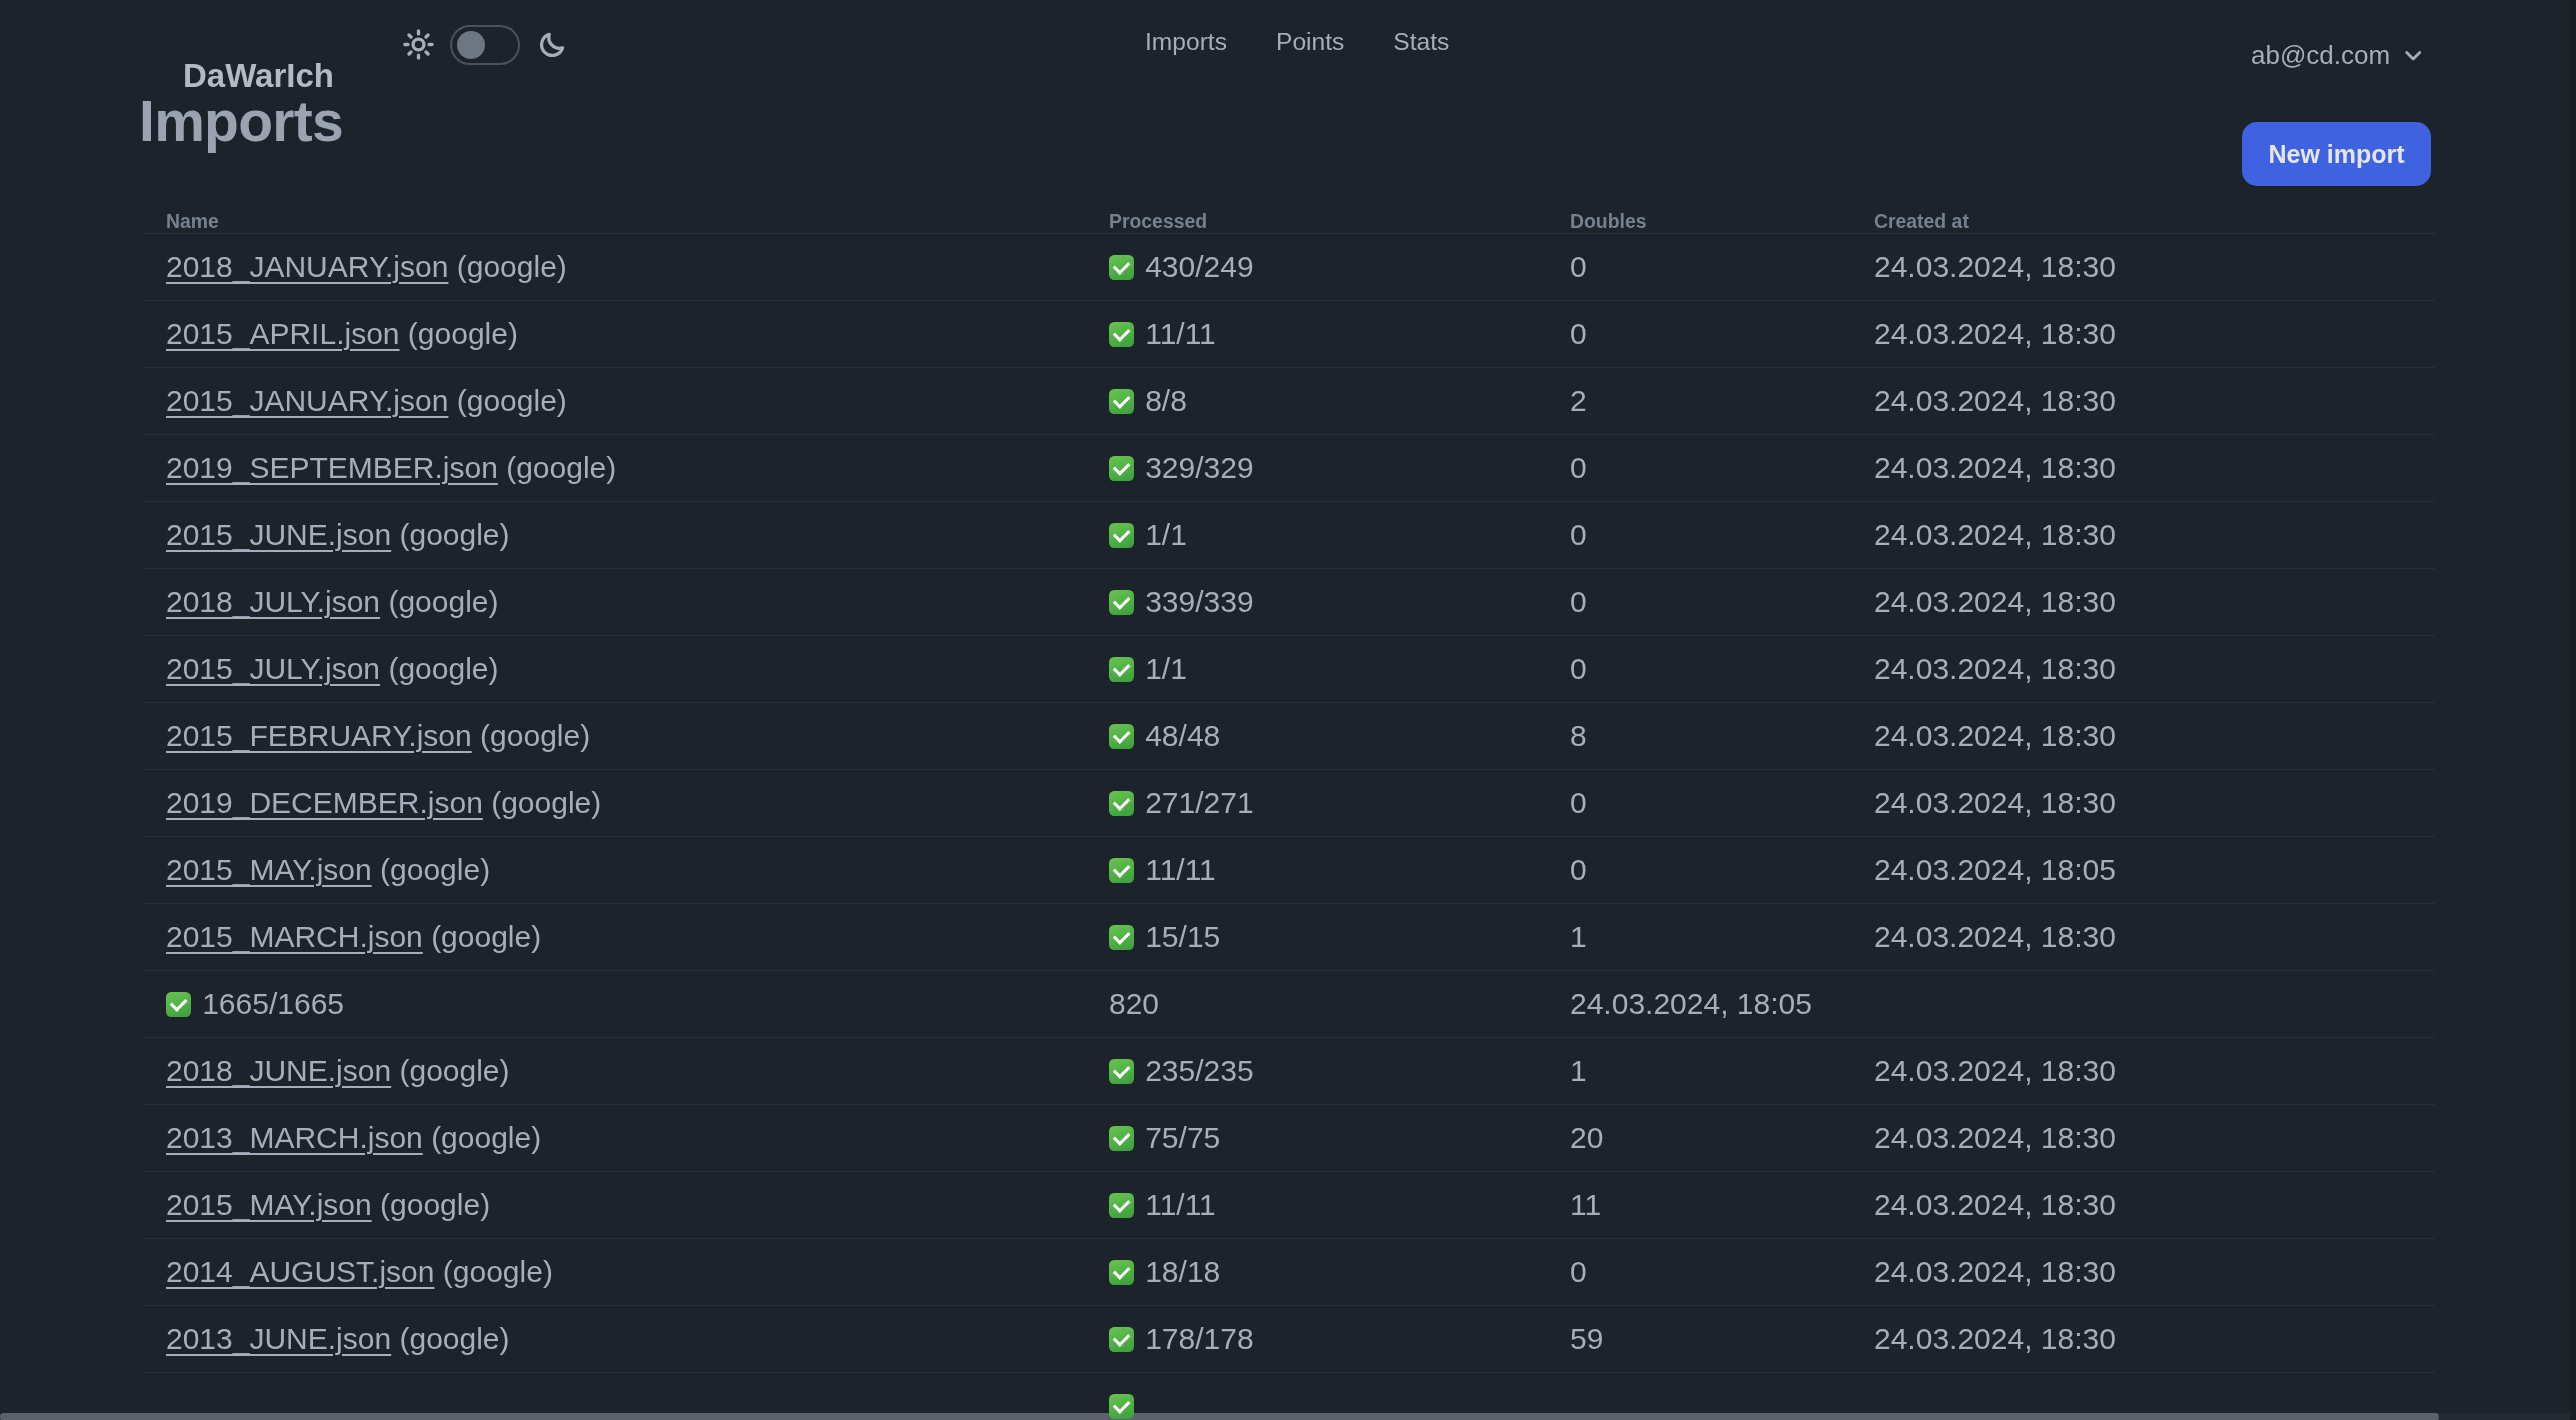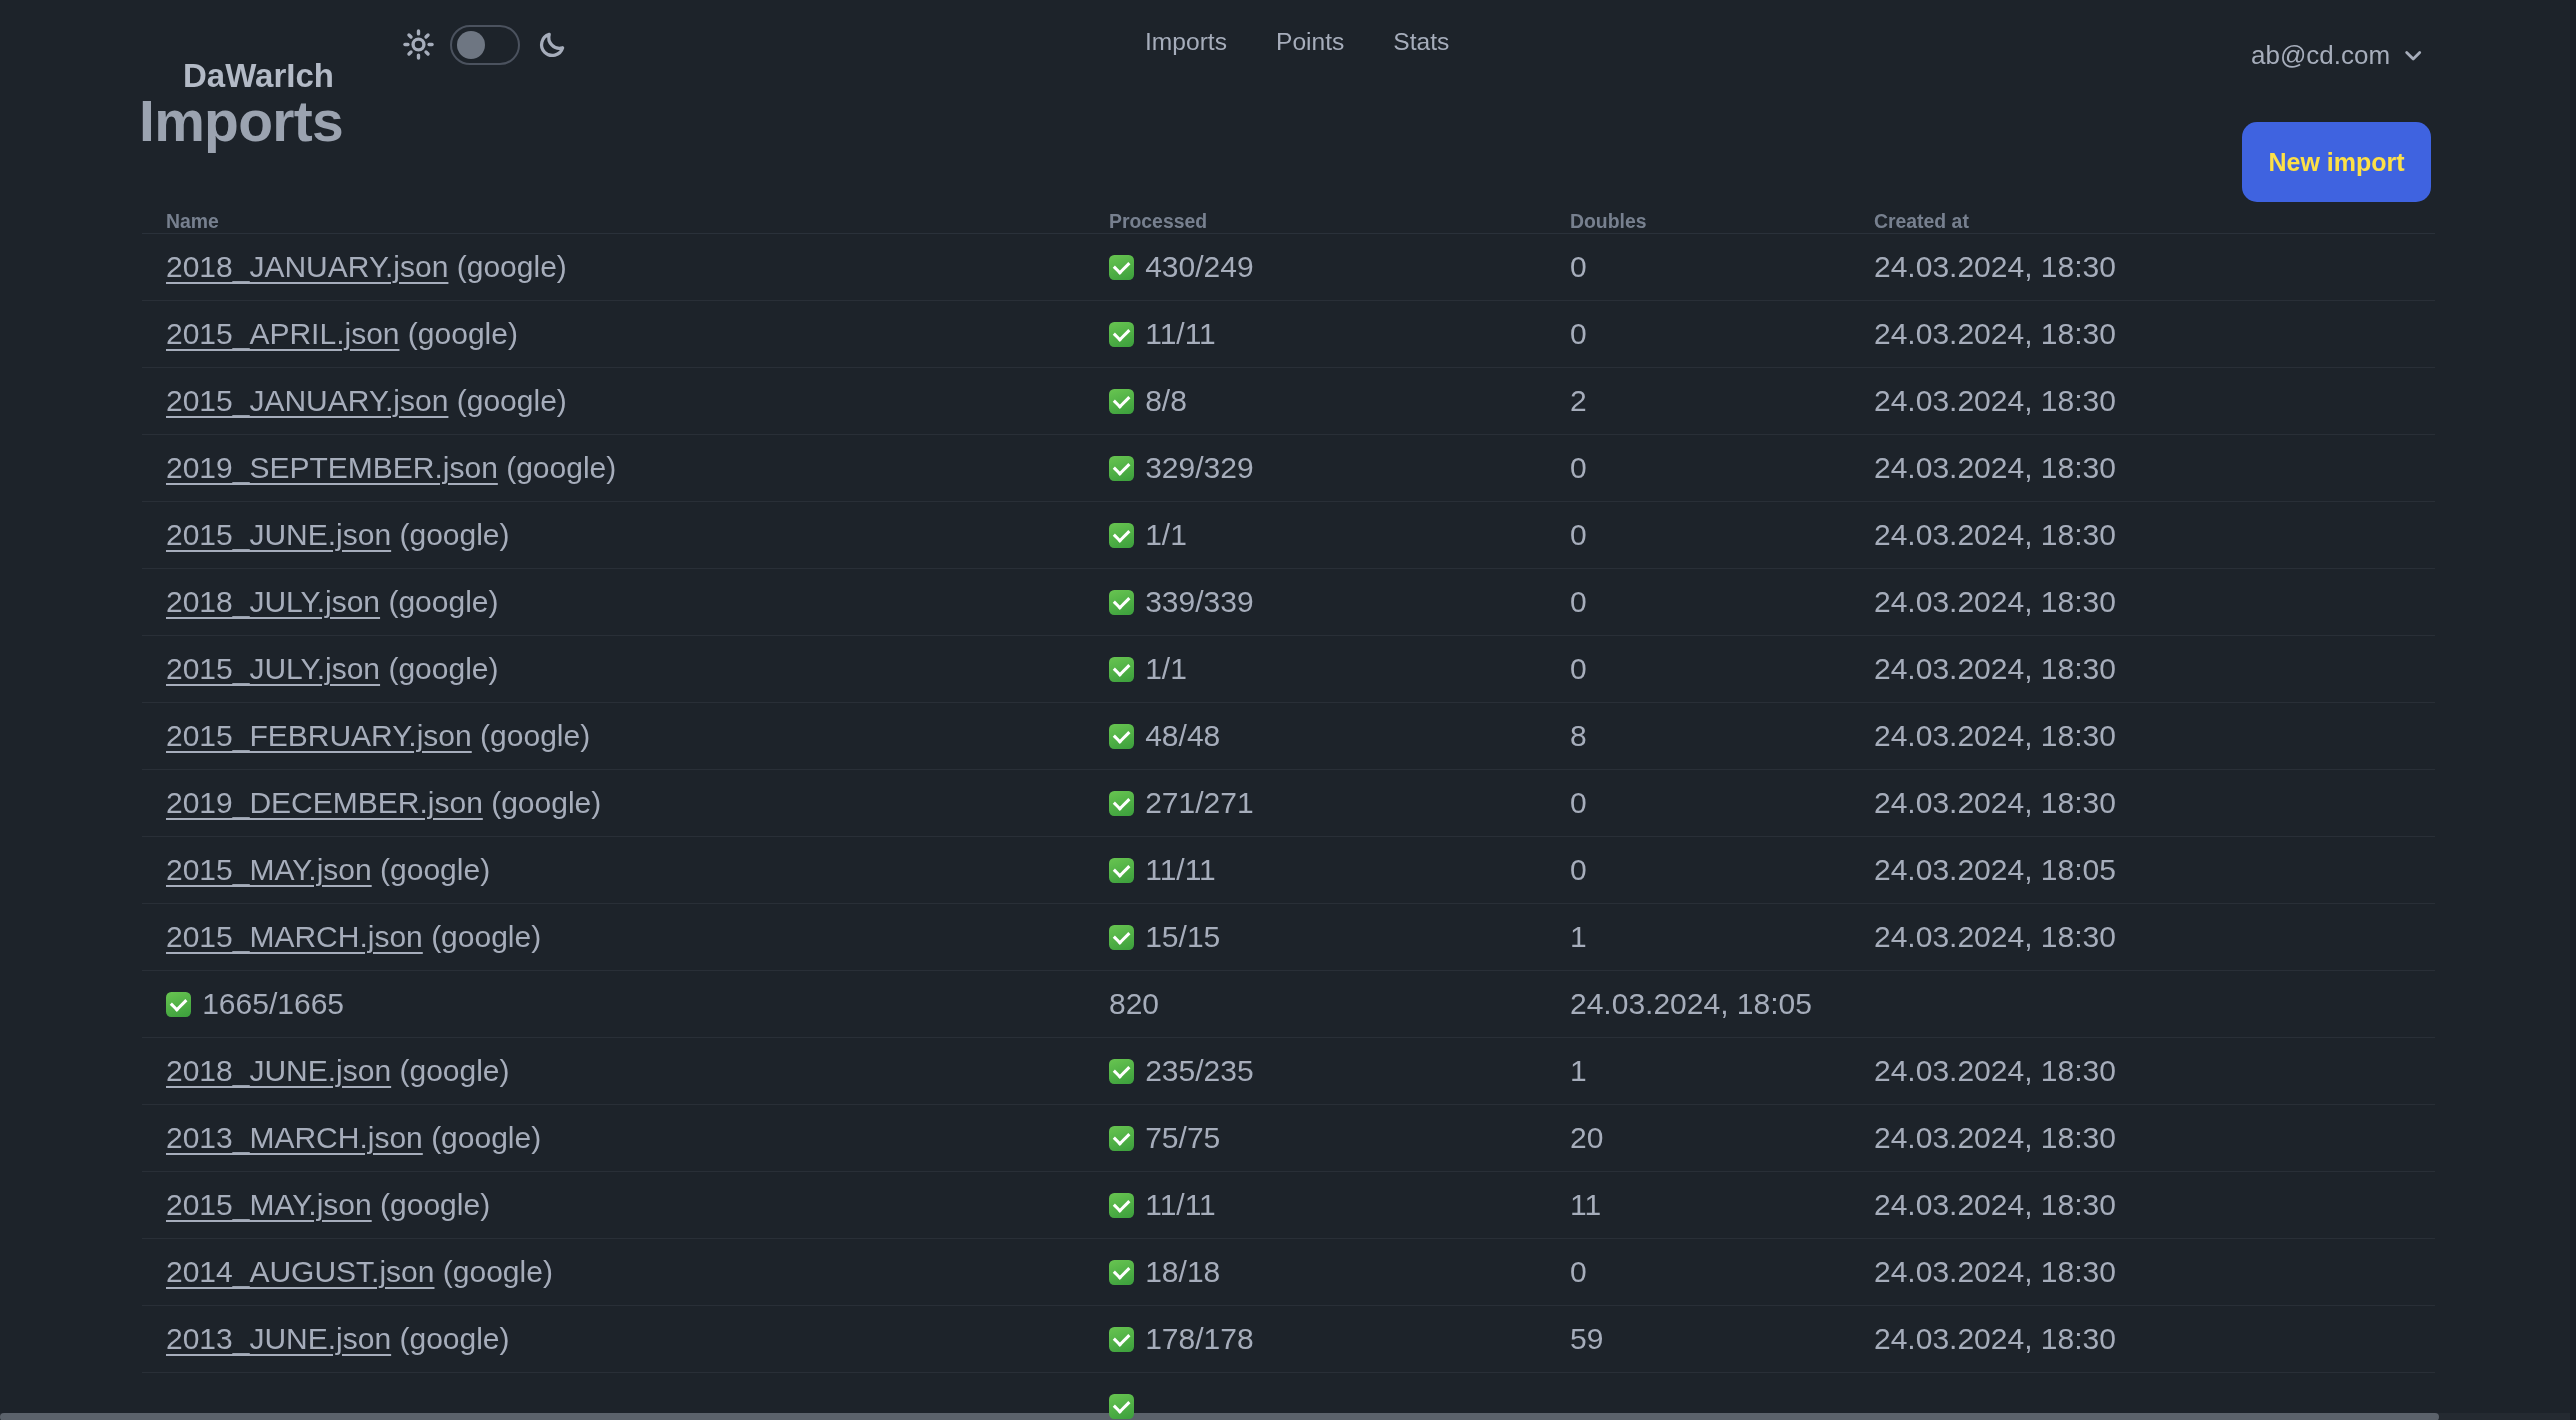--- a/index.html
+++ b/index.html
@@ -13,22 +13,22 @@
   .theme-toggle{position:absolute;left:403px;top:22.4px;display:flex;align-items:center;gap:16.4px;height:45px;}
   .icon-stroke{stroke:#a6adbb;fill:none;stroke-width:2.6;stroke-linecap:round;stroke-linejoin:round;}
   .switch{position:relative;display:inline-block;width:70px;height:40px;border:2.2px solid #4b525e;border-radius:22.4px;box-sizing:border-box;cursor:pointer;}
   .knob{position:absolute;left:4.5px;top:3.7px;width:28px;height:28px;border-radius:50%;background:#6e7682;}
   nav{position:absolute;left:1145px;top:28px;display:flex;gap:49px;font-size:24.6px;}
   nav a{color:#a6adbb;text-decoration:none;cursor:pointer;}
   .user-menu{position:absolute;left:2251px;top:40px;display:flex;align-items:center;gap:12px;font-size:26px;cursor:pointer;text-align:center;}
   
   h1.page-title{position:absolute;left:139px;top:88px;margin:0;font-size:57px;font-weight:800;letter-spacing:-0.7px;color:#9ba3b0;}
   .new-import{
-    position:absolute;left:2242px;top:122px;width:189px;height:80px;border:none;border-radius:15px;
-    background:#3f63e0;color:#fde047;font-size:25px;font-weight:600;cursor:pointer;
+    position:absolute;left:2242px;top:122px;width:189px;height:64px;border:none;border-radius:15px;
+    background:#3f63e0;color:#e5e5e5;font-size:25px;font-weight:600;cursor:pointer;
     font-family:"Liberation Sans","DejaVu Sans",sans-serif;
   }
   
   .table{position:absolute;left:142px;top:210px;width:2293px;}
   .thead{display:grid;grid-template-columns:943px 461px 304px 585px;border-bottom:1.5px solid #2a313a;}
   .thead .cell{padding-left:24px;font-size:19.4px;font-weight:700;color:#77808f;}
   .row{display:grid;grid-template-columns:943px 461px 304px 585px;height:67px;box-sizing:border-box;border-bottom:1.5px solid rgba(166,173,187,0.09);align-items:center;font-size:30px;}
   .row .cell{padding-left:24px;white-space:nowrap;overflow:hidden;}
   .file-link{color:#a6adbb;text-decoration:underline;text-decoration-thickness:1.5px;text-underline-offset:5.2px;cursor:pointer;}
   .proc-cell{display:flex;align-items:center;gap:11.2px;}

